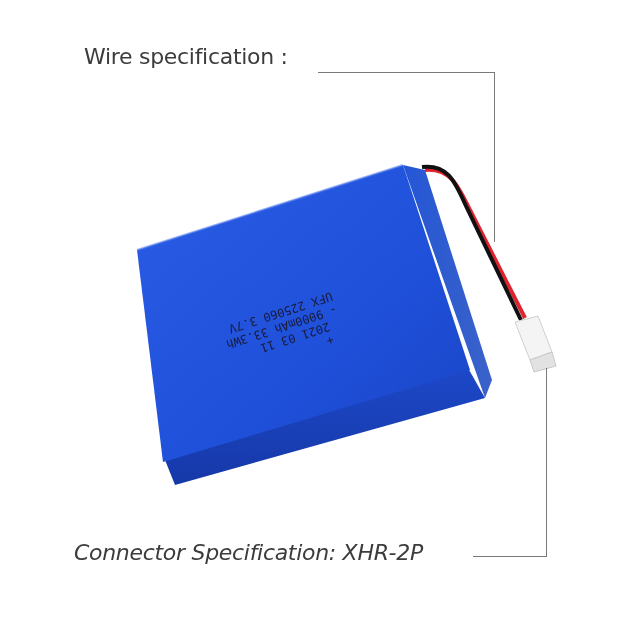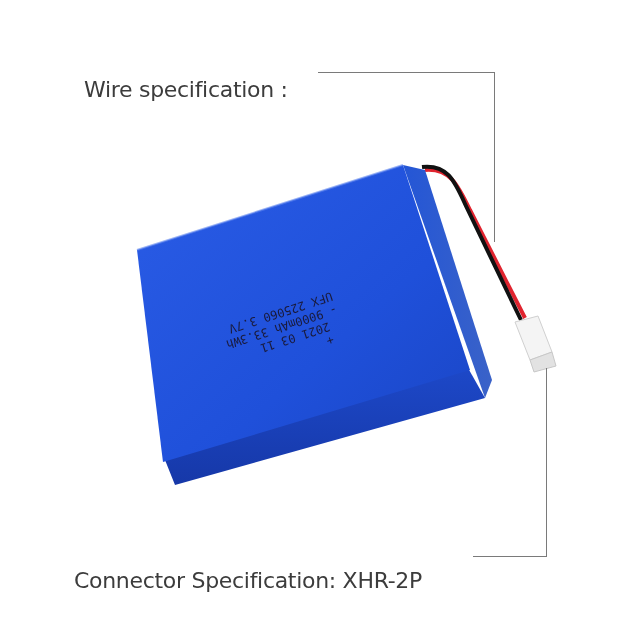--- a/index.html
+++ b/index.html
@@ -1,20 +1,20 @@
 <!DOCTYPE html>
 <html><head>
 <meta charset="utf-8">
 <style>
   html, body { margin:0; padding:0; background:#ffffff; }
   .canvas { position:relative; width:640px; height:640px; overflow:hidden; background:#ffffff; font-family:"DejaVu Sans", sans-serif; }
   .label { position:absolute; color:#3c3c3c; white-space:nowrap; letter-spacing:-0.3px; }
-  .wire-l1 { left:84px; top:77px; font-size:22px; }
+  .wire-l1 { left:84px; top:44px; font-size:22px; }
   .wire-l2 { left:120px; top:88px; font-size:22px; }
-  .conn-label { left:74px; top:568px; font-size:22px; }
+  .conn-label { left:74px; top:540px; font-size:22px;font-style:italic; }
   .line { position:absolute; background:#7a7a7a; }
   svg.product { position:absolute; left:0; top:0; }
 </style>
 </head>
 <body>
 
 <div class="canvas">
 
   <svg class="product" width="640" height="640" viewBox="0 0 640 640">
     <defs>

